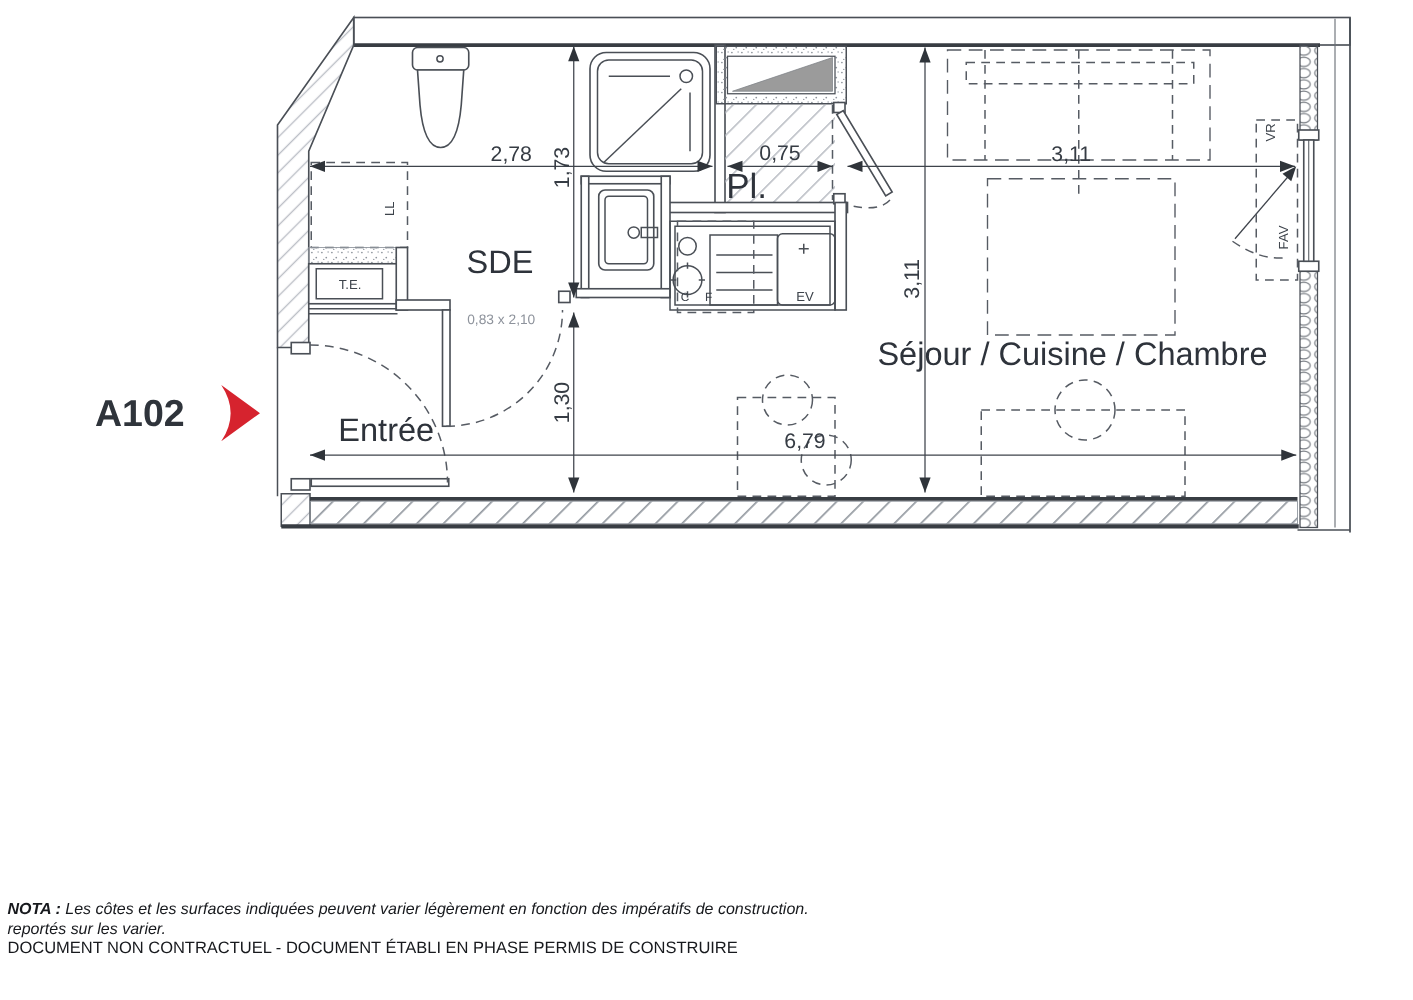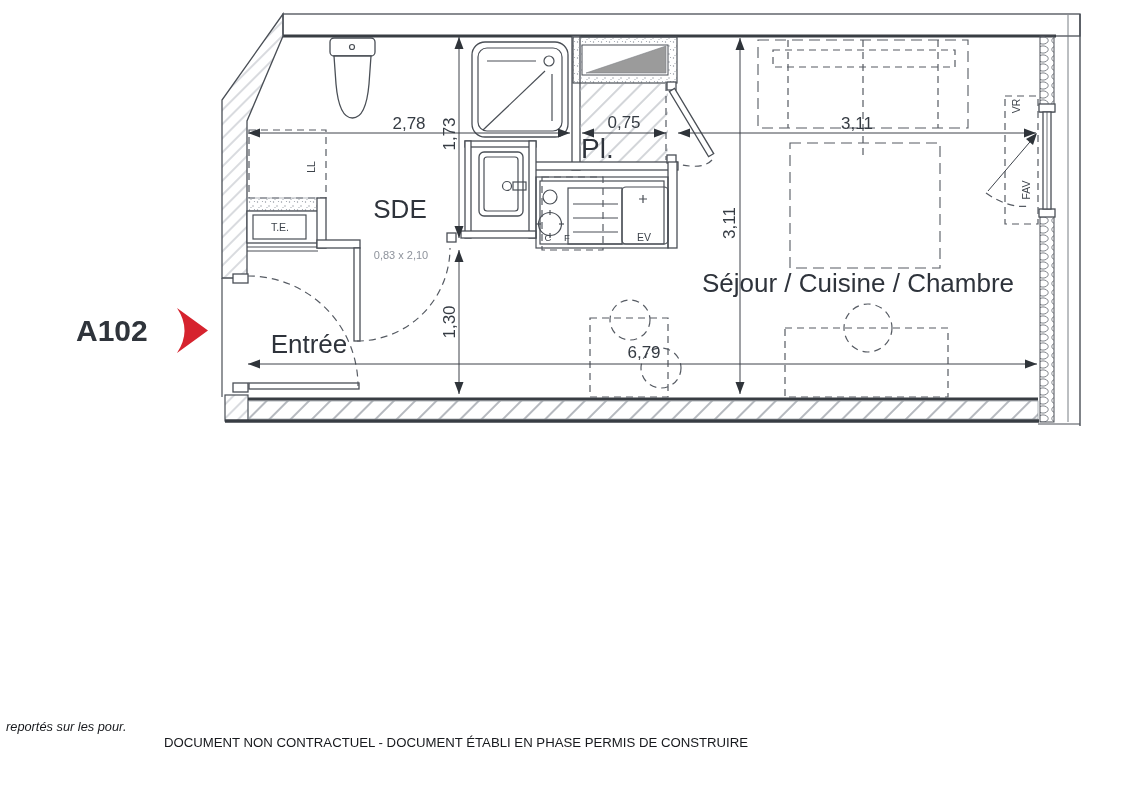--- a/index.html
+++ b/index.html
@@ -22,21 +22,21 @@
   .lblP{font-size:28px;}
   .sml{font-size:10.5px;fill:#3d434b;}
   .sml2{font-size:9.5px;fill:#3d434b;}
   .unit{font-size:30px;font-weight:bold;fill:#2f343b;}
   
   .footer{position:absolute;left:6px;top:719px;width:900px;font-size:12.8px;
           color:#17191d;line-height:15.6px;}
   .footer p{margin:0;}
   .it{font-style:italic;}
   .bld{font-weight:bold;}
-  .doc{font-style:normal;font-size:13.2px;text-align:center;}
+  .doc{font-style:normal;font-size:13.2px;}
 </style>
 </head>
 <body>
 
 <div id="page">
 
 <svg id="plan-svg" width="1130" height="700" viewBox="0 0 1130 700">
   <defs>
     <pattern id="hatchL" patternUnits="userSpaceOnUse" width="10" height="10" patternTransform="rotate(45)">
       <line x1="5" y1="0" x2="5" y2="10" stroke="#b9bdc4" stroke-width="1.1"></line>
@@ -237,17 +237,18 @@
     <text class="lbl" font-size="25" text-anchor="middle" x="858" y="292">Séjour / Cuisine / Chambre</text>
   </g>
 
   <g>
     <text class="unit" x="76" y="341">A102</text>
     <path d="M177,308 Q192,330.5 177,353 L208,330.5 Z" fill="#d6232e"></path>
   </g>
 </svg>
 
 <div class="footer">
-  <p class="it">reportés sur les pour.</p>
+  <p class="it"><span class="bld">NOTA :</span> <span>Les côtes et les surfaces indiquées peuvent varier légèrement en fonction des impératifs de construction.</span></p>
+  <p class="it">reportés sur les varier.</p>
   <p class="doc">DOCUMENT NON CONTRACTUEL - DOCUMENT ÉTABLI EN PHASE PERMIS DE CONSTRUIRE</p>
 </div>
 
 </div>
 
 </body></html>

